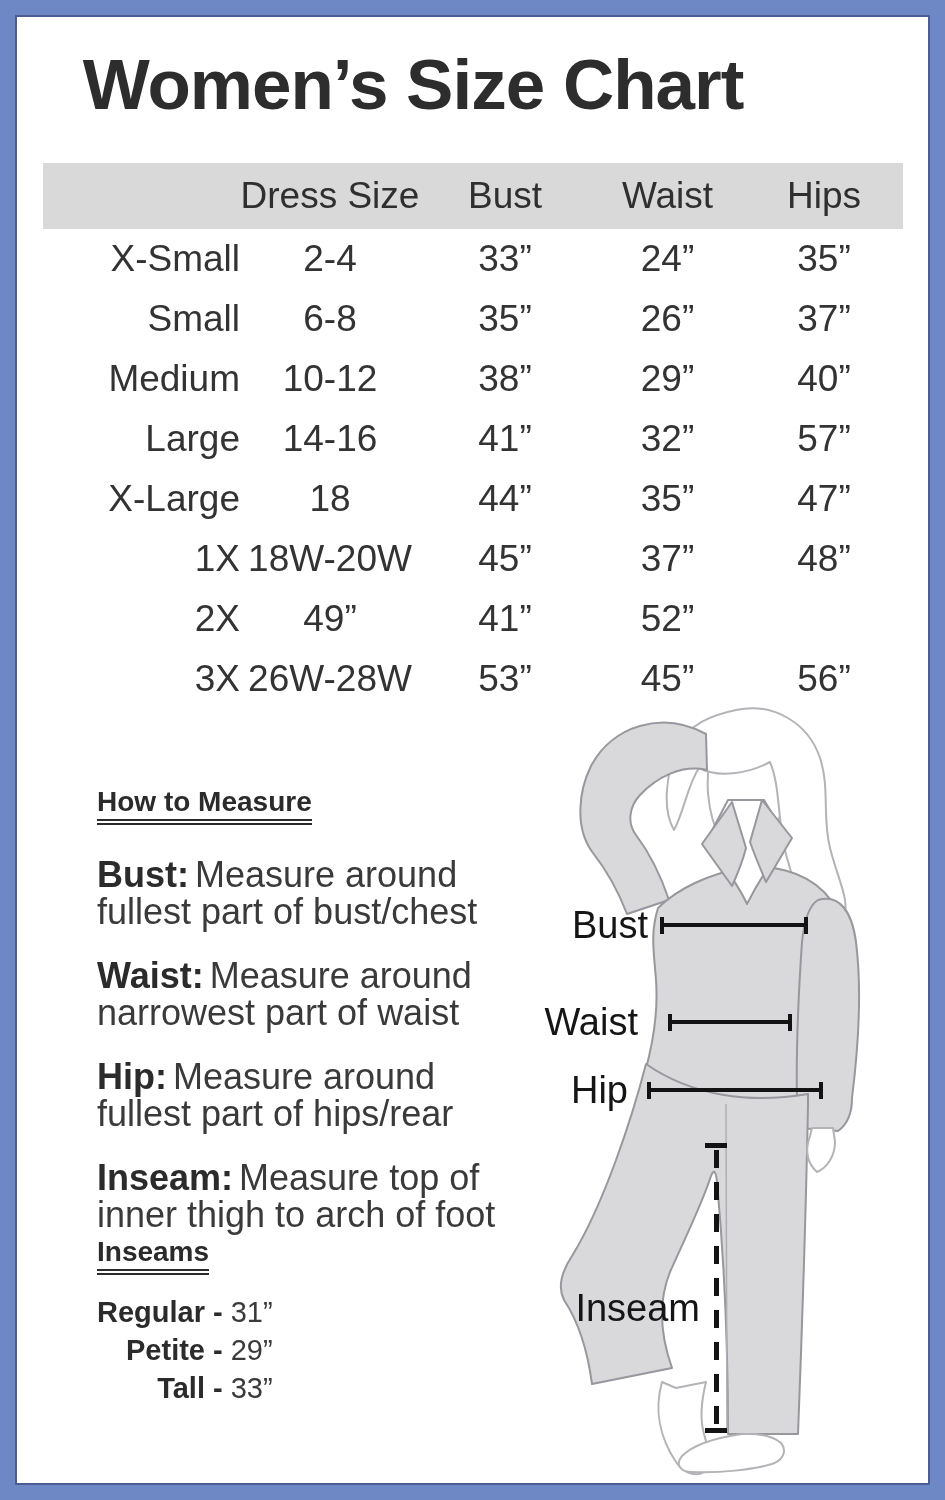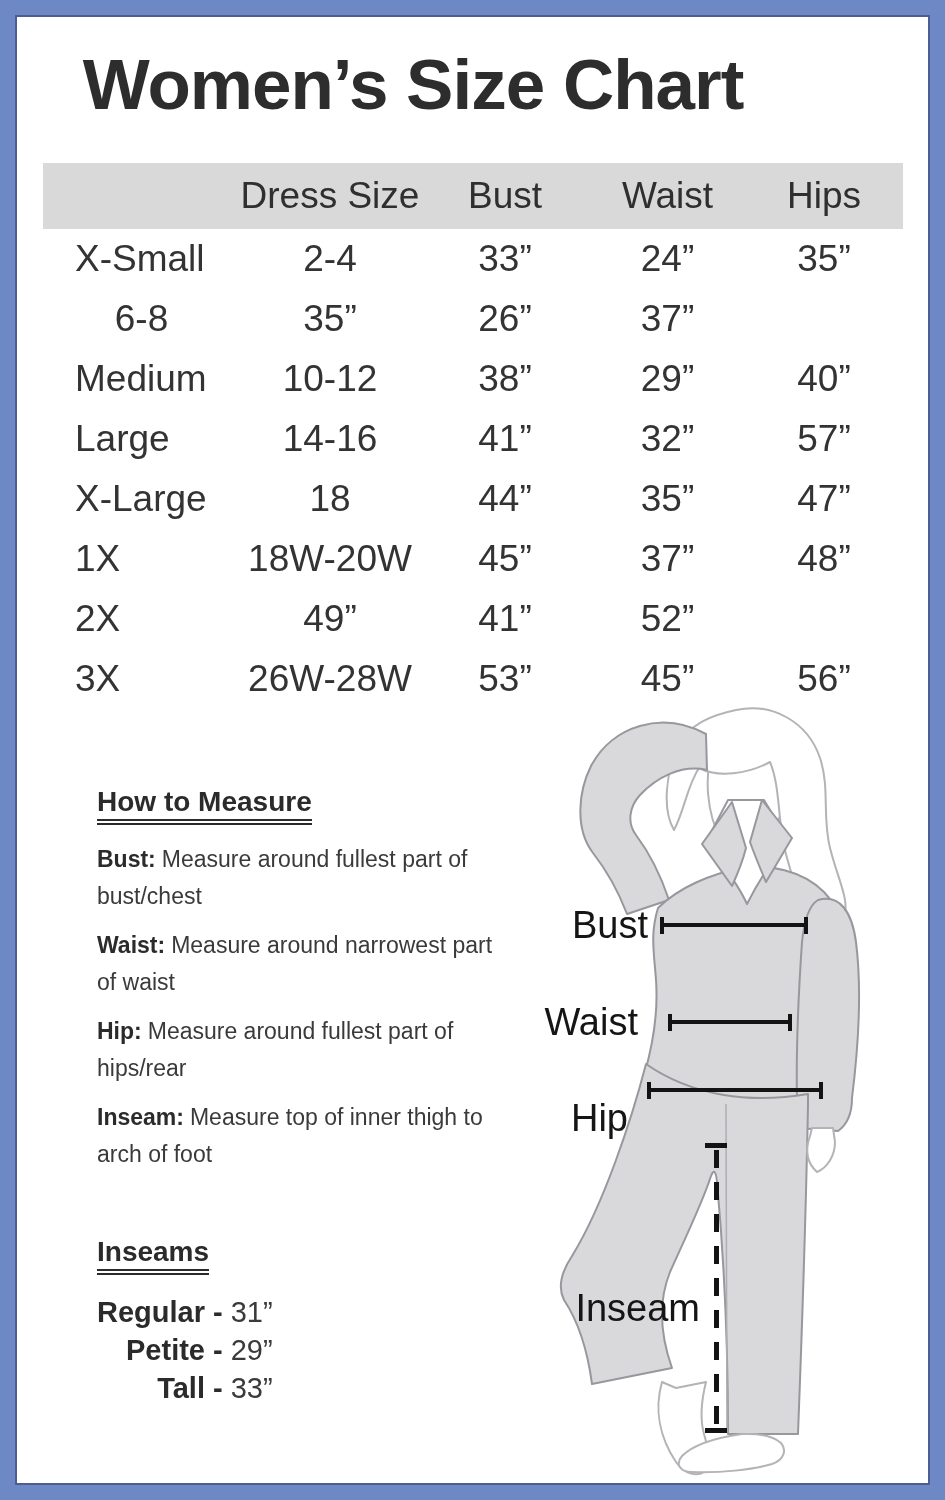--- a/index.html
+++ b/index.html
@@ -18,28 +18,28 @@
     letter-spacing:-1px;
   }
   
   .size-table { position:absolute; left:43px; top:163px; width:860px; color:#333; }
   .trow {
     display:grid; grid-template-columns:197px 180px 170px 155px 158px;
     height:60px; align-items:center; font-size:37px;
   }
   .thead { height:66px; background:#d9d9d9; color:#2f2f2f; }
   .cell { text-align:center; white-space:nowrap; }
-  .cell.rowlabel { text-align:left; padding-left:32px; }
+  .cell.rowlabel { text-align:right; padding-left:32px; }
   
   .measure { position:absolute; left:97px; top:786px; width:405px; color:#3a3a3a; }
   .sec-heading {
     display:inline-block; margin:0 0 4px 0; font-size:28px; font-weight:700;
     color:#2b2b2b; border-bottom:6px double #2b2b2b; padding-bottom:1px;
   }
-  .measure p { font-size:23px; line-height:37px; margin:12px 0 0 0; }
+  .measure p { font-size:36px; line-height:37px; margin:27px 0 0 0; }
   .term { font-weight:700; color:#2b2b2b; padding-right:6px; }
   .inseams { position:absolute; left:97px; top:1236px; color:#3a3a3a; }
   .inseams .items { margin-top:14px;text-align:right; }
   .inseams .item { font-size:29px; line-height:38px; }
   .inseams .term { padding-right:8px; }
   
   .m-label {
     position:absolute; width:220px; text-align:right;
     font-size:38px; line-height:44px; color:#151515; white-space:nowrap;
   }
@@ -77,20 +77,21 @@
     </div>
 
     <div class="trow">
       <div class="cell rowlabel">X-Small</div>
       <div class="cell">2-4</div>
       <div class="cell">33”</div>
       <div class="cell">24”</div>
       <div class="cell">35”</div>
     </div>
     <div class="trow">
+      <div class="cell rowlabel">Small</div>
       <div class="cell">6-8</div>
       <div class="cell">35”</div>
       <div class="cell">26”</div>
       <div class="cell">37”</div>
     </div>
     <div class="trow">
       <div class="cell rowlabel">Medium</div>
       <div class="cell">10-12</div>
       <div class="cell">38”</div>
       <div class="cell">29”</div>
@@ -173,20 +174,20 @@
       <path d="M242 744 C214 748 192 756 182 766 C175 774 180 782 192 782 C220 783 252 780 272 774 C284 770 287 760 281 753 C273 746 258 744 248 744 Z"></path>
     </g>
   </svg>
 
   <div class="m-label" style="left:428px; top:903px;">Bust</div>
   <div class="h-line" style="left:660px; top:923px;  width:148px;"></div>
 
   <div class="m-label" style="left:418px; top:1000px;">Waist</div>
   <div class="h-line" style="left:668px; top:1020px; width:124px;"></div>
 
-  <div class="m-label" style="left:408px; top:1068px;margin-top:28px;">Hip</div>
+  <div class="m-label" style="left:408px; top:1068px;">Hip</div>
   <div class="h-line" style="left:647px; top:1088px; width:176px;"></div>
 
   <div class="m-label" style="left:480px; top:1286px;">Inseam</div>
   <div class="v-line">
       <div class="dashcol"></div>
     </div>
 </div>
 
 </body></html>

